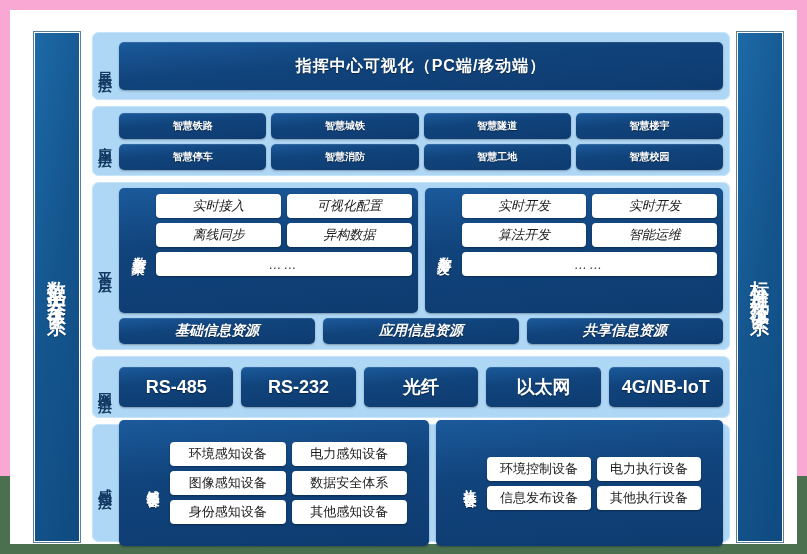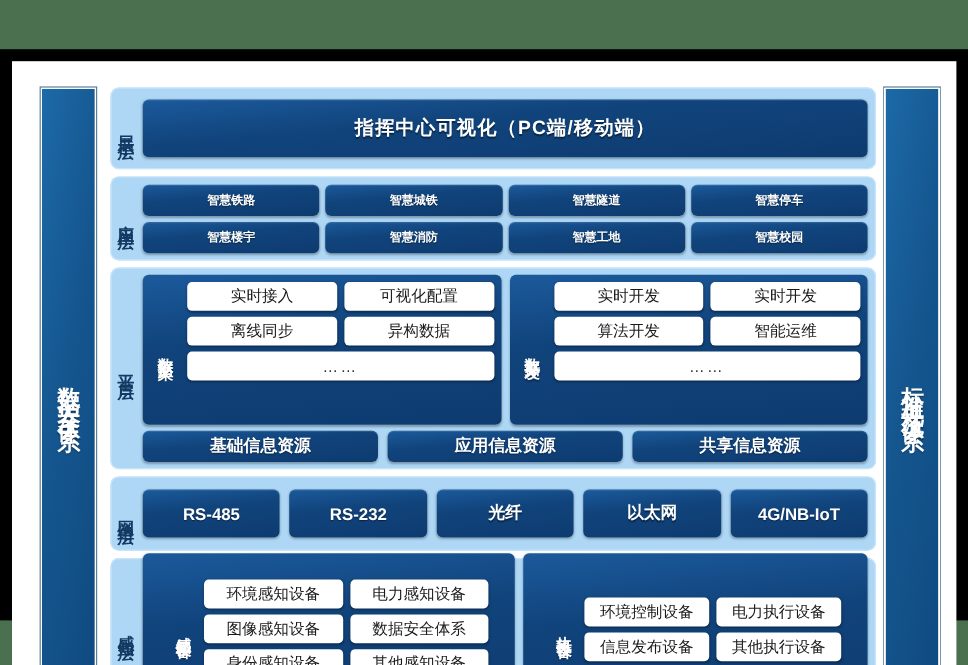--- a/index.html
+++ b/index.html
@@ -4,22 +4,21 @@
 <style>
   html,body{margin:0;padding:0;}
   body{
     width:807px;height:554px;
     background:#4a7050;
     font-family:"Liberation Sans","DejaVu Sans",sans-serif;
     overflow:hidden;
   }
   .canvas{
     position:absolute;left:0;top:0;width:807px;height:476px;
-    background:#000000;
-    margin-top:41px;
+    background:#f9a8d4;
   }
   .inner{
     position:absolute;left:10px;top:10px;
     width:787px;height:534px;
     background:#ffffff;
   }
 
   
   .sidebar{
     position:absolute;top:22px;height:510px;width:46px;
@@ -82,21 +81,21 @@
   .chip.wide{letter-spacing:1px;}
 
   
   .banner{height:48px;font-size:16px;letter-spacing:1px;}
 
   
   .app-grid{display:grid;grid-template-columns:repeat(4,1fr);gap:5px;}
   .app-grid .chip{height:26px;font-size:10px;}
 
   
-  .platform-body{gap:5px;}
+  .platform-body{gap:5px;font-style:italic;}
   .platform-row{display:flex;gap:7px;}
   .pgroup{
     flex:1 1 0;
     background:linear-gradient(175deg,#1b5a9c 0%,#11447c 40%,#0d3b70 100%);
     border-radius:5px;
     display:flex;
     padding:6px;
     box-sizing:border-box;
     box-shadow:0 1px 2px rgba(0,0,0,.30);
   }
@@ -123,21 +122,21 @@
     box-shadow:0 1px 2px rgba(0,0,0,.35);
     box-sizing:border-box;
     white-space:nowrap;
   }
   .wbox.full{flex:1 1 100%;letter-spacing:2px;color:#333;}
   .res-row{display:flex;gap:8px;}
   .res-row .chip{flex:1 1 0;height:26px;font-size:14px;}
 
   
   .net-row{display:flex;gap:8px;}
-  .net-row .chip{flex:1 1 0;height:40px;font-size:14px;}
+  .net-row .chip{flex:1 1 0;height:40px;font-size:18px;}
 
   
   .sense-row{display:flex;gap:7px;}
   .sgroup{
     background:linear-gradient(175deg,#1b5a9c 0%,#11447c 40%,#0d3b70 100%);
     border-radius:5px;
     display:flex;padding:22px;box-sizing:border-box;
     box-shadow:0 1px 2px rgba(0,0,0,.30);
   }
   .sgroup.left{flex:0 0 310px;}
@@ -171,22 +170,22 @@
 
     <div class="band" style="top:96px;height:70px;">
       <div class="band-label">
         <span class="vtext">应用层</span>
       </div>
       <div class="band-body" style="justify-content:center;">
         <div class="app-grid">
           <div class="chip">智慧铁路</div>
           <div class="chip">智慧城铁</div>
           <div class="chip">智慧隧道</div>
+          <div class="chip">智慧楼宇</div>
           <div class="chip">智慧停车</div>
-          <div class="chip">智慧楼宇</div>
           <div class="chip">智慧消防</div>
           <div class="chip">智慧工地</div>
           <div class="chip">智慧校园</div>
         </div>
       </div>
     </div>
 
     <div class="band" style="top:172px;height:168px;">
       <div class="band-label">
         <span class="vtext">平台层</span>

